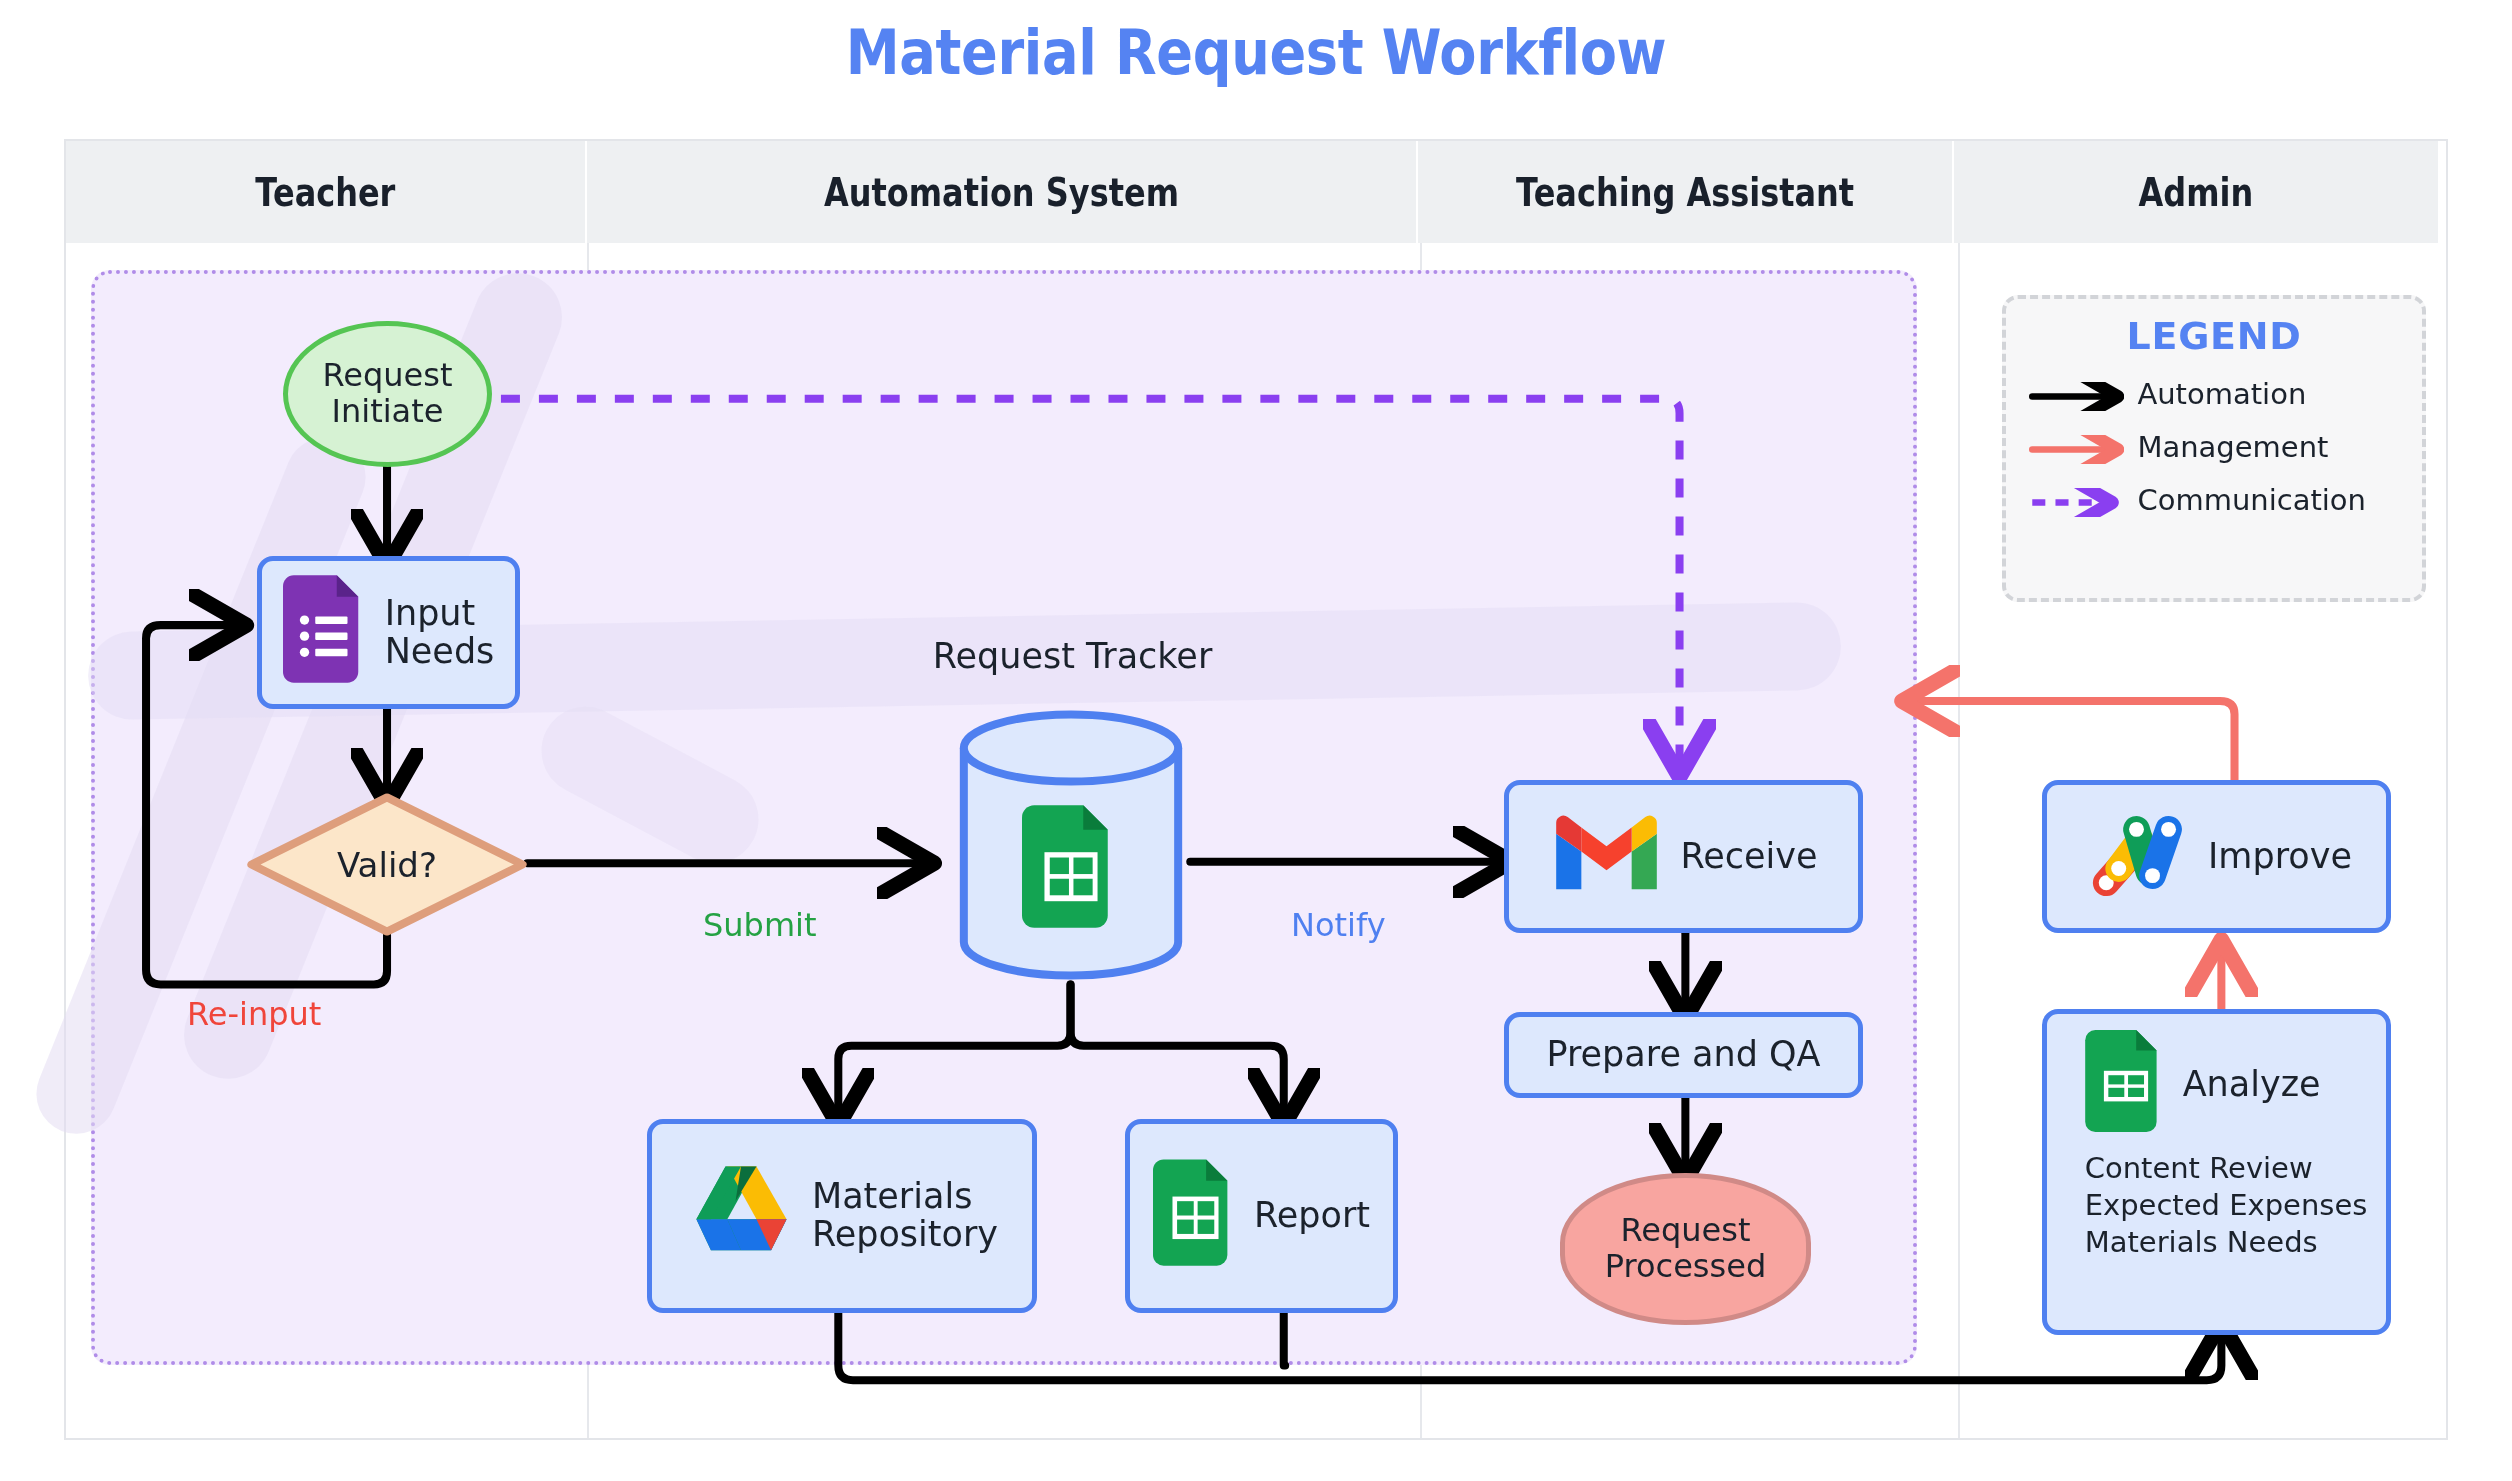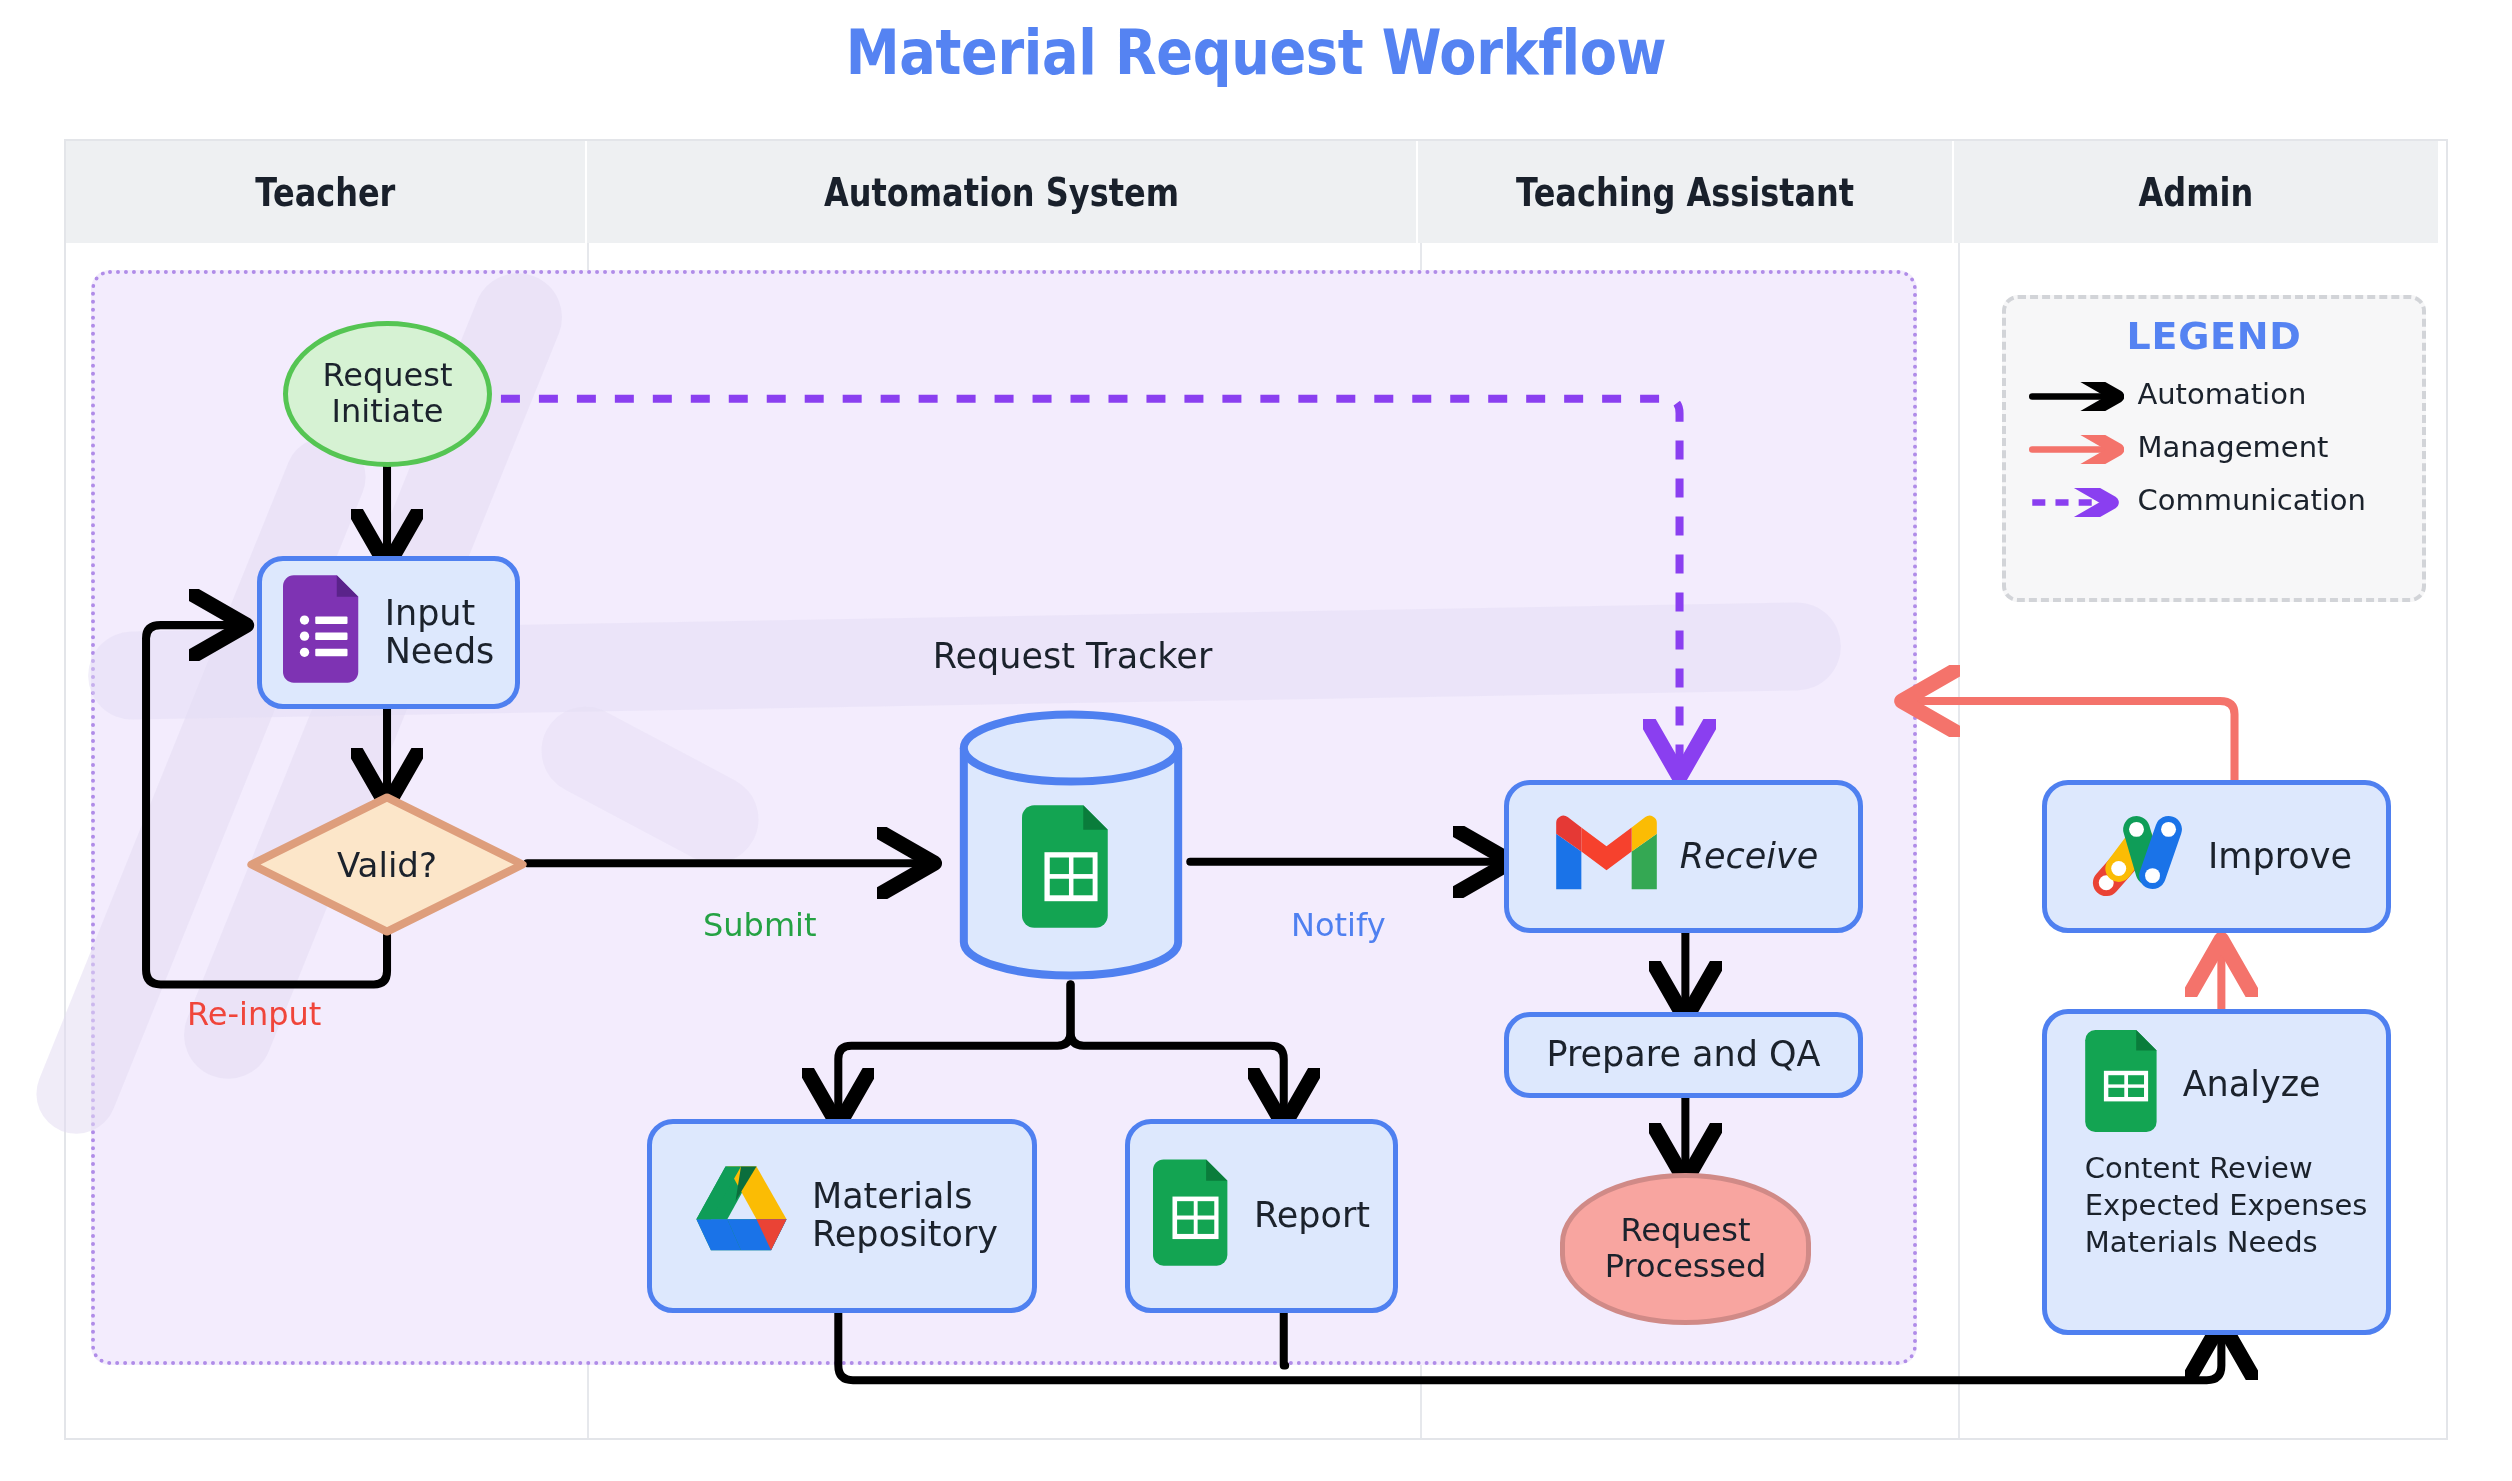--- a/index.html
+++ b/index.html
@@ -93,21 +93,21 @@
     text-align: center;
     line-height: 1.12;
     font-size: 32px; color: #1b222c;
   }
   .start-node { background: #d6f2d3; border: 5.1px solid #55c553; }
   .end-node   { background: #f8a5a0; border: 5.1px solid #d08a87; border-radius: 50%/46%; }
 
   .box-node {
     background: #dde8fd;
     border: 5.1px solid #4f80f0;
-    border-radius: 26px;
+    border-radius: 16px;
     display: flex; align-items: center; justify-content: center;
     font-size: 35px; color: #1b222c;
   }
   .box-node .lbl { line-height: 1.08; }
 
   .diamond-wrap { position: absolute; }
   .diamond-wrap .dtxt {
     position: absolute; inset: 0;
     display: flex; align-items: center; justify-content: center;
     font-size: 34px; color: #1b222c;
@@ -330,21 +330,21 @@
               <rect x="25.2" y="23.6" width="9.4" height="8.1"></rect>
             <rect x="13.6" y="34" width="9.4" height="8.1"></rect>
               <rect x="25.2" y="34" width="9.4" height="8.1"></rect>
           </g>
         </svg>
       </span>
       <span class="lbl">Report</span>
     </div>
   </div>
 
-  <div class="node box-node" style="left:1504px; top:780px; width:359px; height:153px;font-style:italic;">
+  <div class="node box-node" style="left:1504px; top:780px; width:359px; height:153px;">
     <div class="icon-row">
       <span>
         <svg width="115" height="89" viewBox="0 0 64 49">
           <path d="M4 45 V14 l14 10 V45z" fill="#1a73e8"></path>
           <path d="M60 45 V14 L46 24 V45z" fill="#34a853"></path>
           <path d="M4 14 l0 -6 a4 4 0 0 1 6.4 -3.2 L18 10.6 V24z" fill="#e53935"></path>
           <path d="M60 14 l0 -6 a4 4 0 0 0 -6.4 -3.2 L46 10.6 V24z" fill="#fbbc04"></path>
           <path d="M18 10.6 L32 21 L46 10.6 V24 L32 34.4 L18 24z" fill="#f6412d"></path>
         </svg>
       </span>

